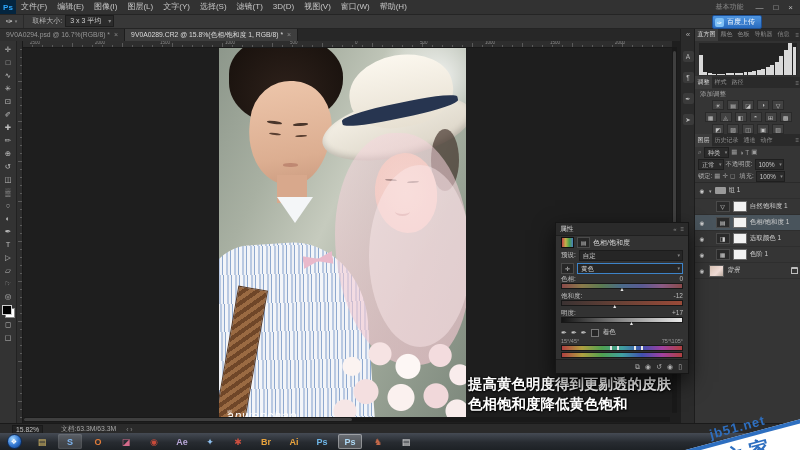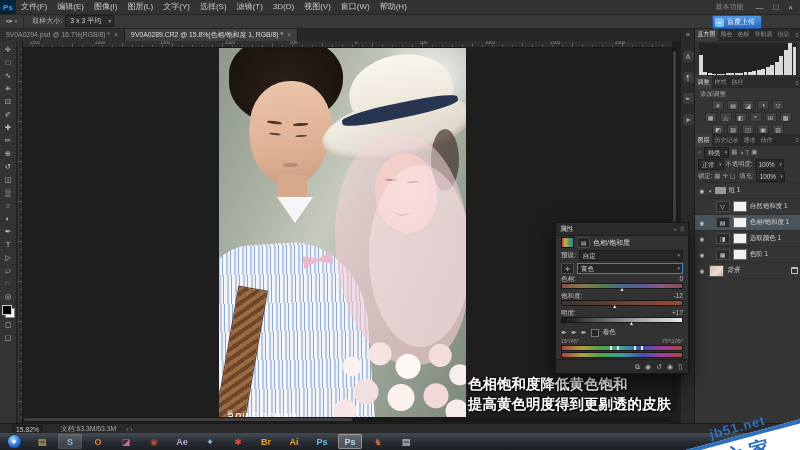--- a/index.html
+++ b/index.html
@@ -442,22 +442,22 @@
     <div class="veil"></div>
     <div class="veil2"></div>
     <div class="flowers"></div>
     <div class="photo-mark">
       <div class="script">anwenchao</div>
       <div class="sub">安文超 高端摄影</div>
     </div>
   </div>
 
   <div class="caption">
+    <div>提高黄色明度得到更剔透的皮肤</div>
     <div>色相饱和度降低黄色饱和</div>
-    <div>提高黄色明度得到更剔透的皮肤</div>
   </div>
 
   <div class="hscroll">
       <div class="thumb"></div>
     </div>
   <div class="vscroll">
       <div class="thumb"></div>
     </div>
 
   <div class="strip">

